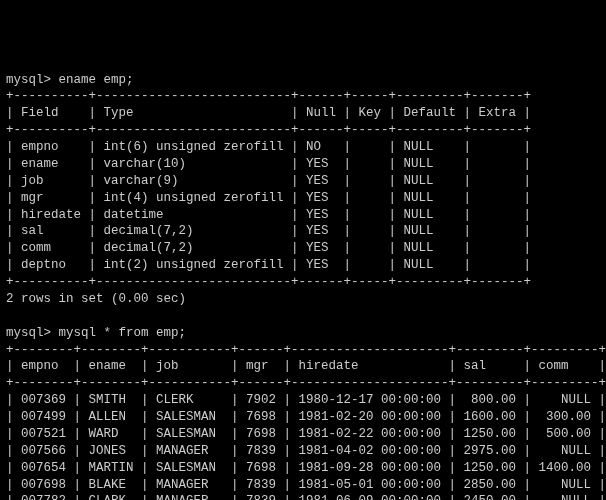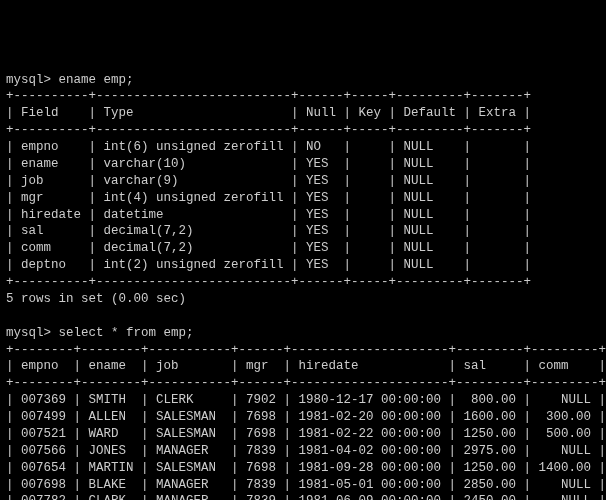--- a/index.html
+++ b/index.html
@@ -25,23 +25,23 @@
 +----------+--------------------------+------+-----+---------+-------+
 | empno    | int(6) unsigned zerofill | NO   |     | NULL    |       |
 | ename    | varchar(10)              | YES  |     | NULL    |       |
 | job      | varchar(9)               | YES  |     | NULL    |       |
 | mgr      | int(4) unsigned zerofill | YES  |     | NULL    |       |
 | hiredate | datetime                 | YES  |     | NULL    |       |
 | sal      | decimal(7,2)             | YES  |     | NULL    |       |
 | comm     | decimal(7,2)             | YES  |     | NULL    |       |
 | deptno   | int(2) unsigned zerofill | YES  |     | NULL    |       |
 +----------+--------------------------+------+-----+---------+-------+
-<span>5 rows in set (0.00 sec)</span>
+<span>2 rows in set (0.00 sec)</span>
 
-<span>mysql&gt;</span> <span>select * from emp;</span>
+<span>mysql&gt;</span> <span>mysql * from emp;</span>
 +--------+--------+-----------+------+---------------------+---------+---------+--------+
 | empno  | ename  | job       | mgr  | hiredate            | sal     | comm    | deptno |
 +--------+--------+-----------+------+---------------------+---------+---------+--------+
 | 007369 | SMITH  | CLERK     | 7902 | 1980-12-17 00:00:00 |  800.00 |    NULL |     20 |
 | 007499 | ALLEN  | SALESMAN  | 7698 | 1981-02-20 00:00:00 | 1600.00 |  300.00 |     30 |
 | 007521 | WARD   | SALESMAN  | 7698 | 1981-02-22 00:00:00 | 1250.00 |  500.00 |     30 |
 | 007566 | JONES  | MANAGER   | 7839 | 1981-04-02 00:00:00 | 2975.00 |    NULL |     20 |
 | 007654 | MARTIN | SALESMAN  | 7698 | 1981-09-28 00:00:00 | 1250.00 | 1400.00 |     30 |
 | 007698 | BLAKE  | MANAGER   | 7839 | 1981-05-01 00:00:00 | 2850.00 |    NULL |     30 |
 | 007782 | CLARK  | MANAGER   | 7839 | 1981-06-09 00:00:00 | 2450.00 |    NULL |     10 |

